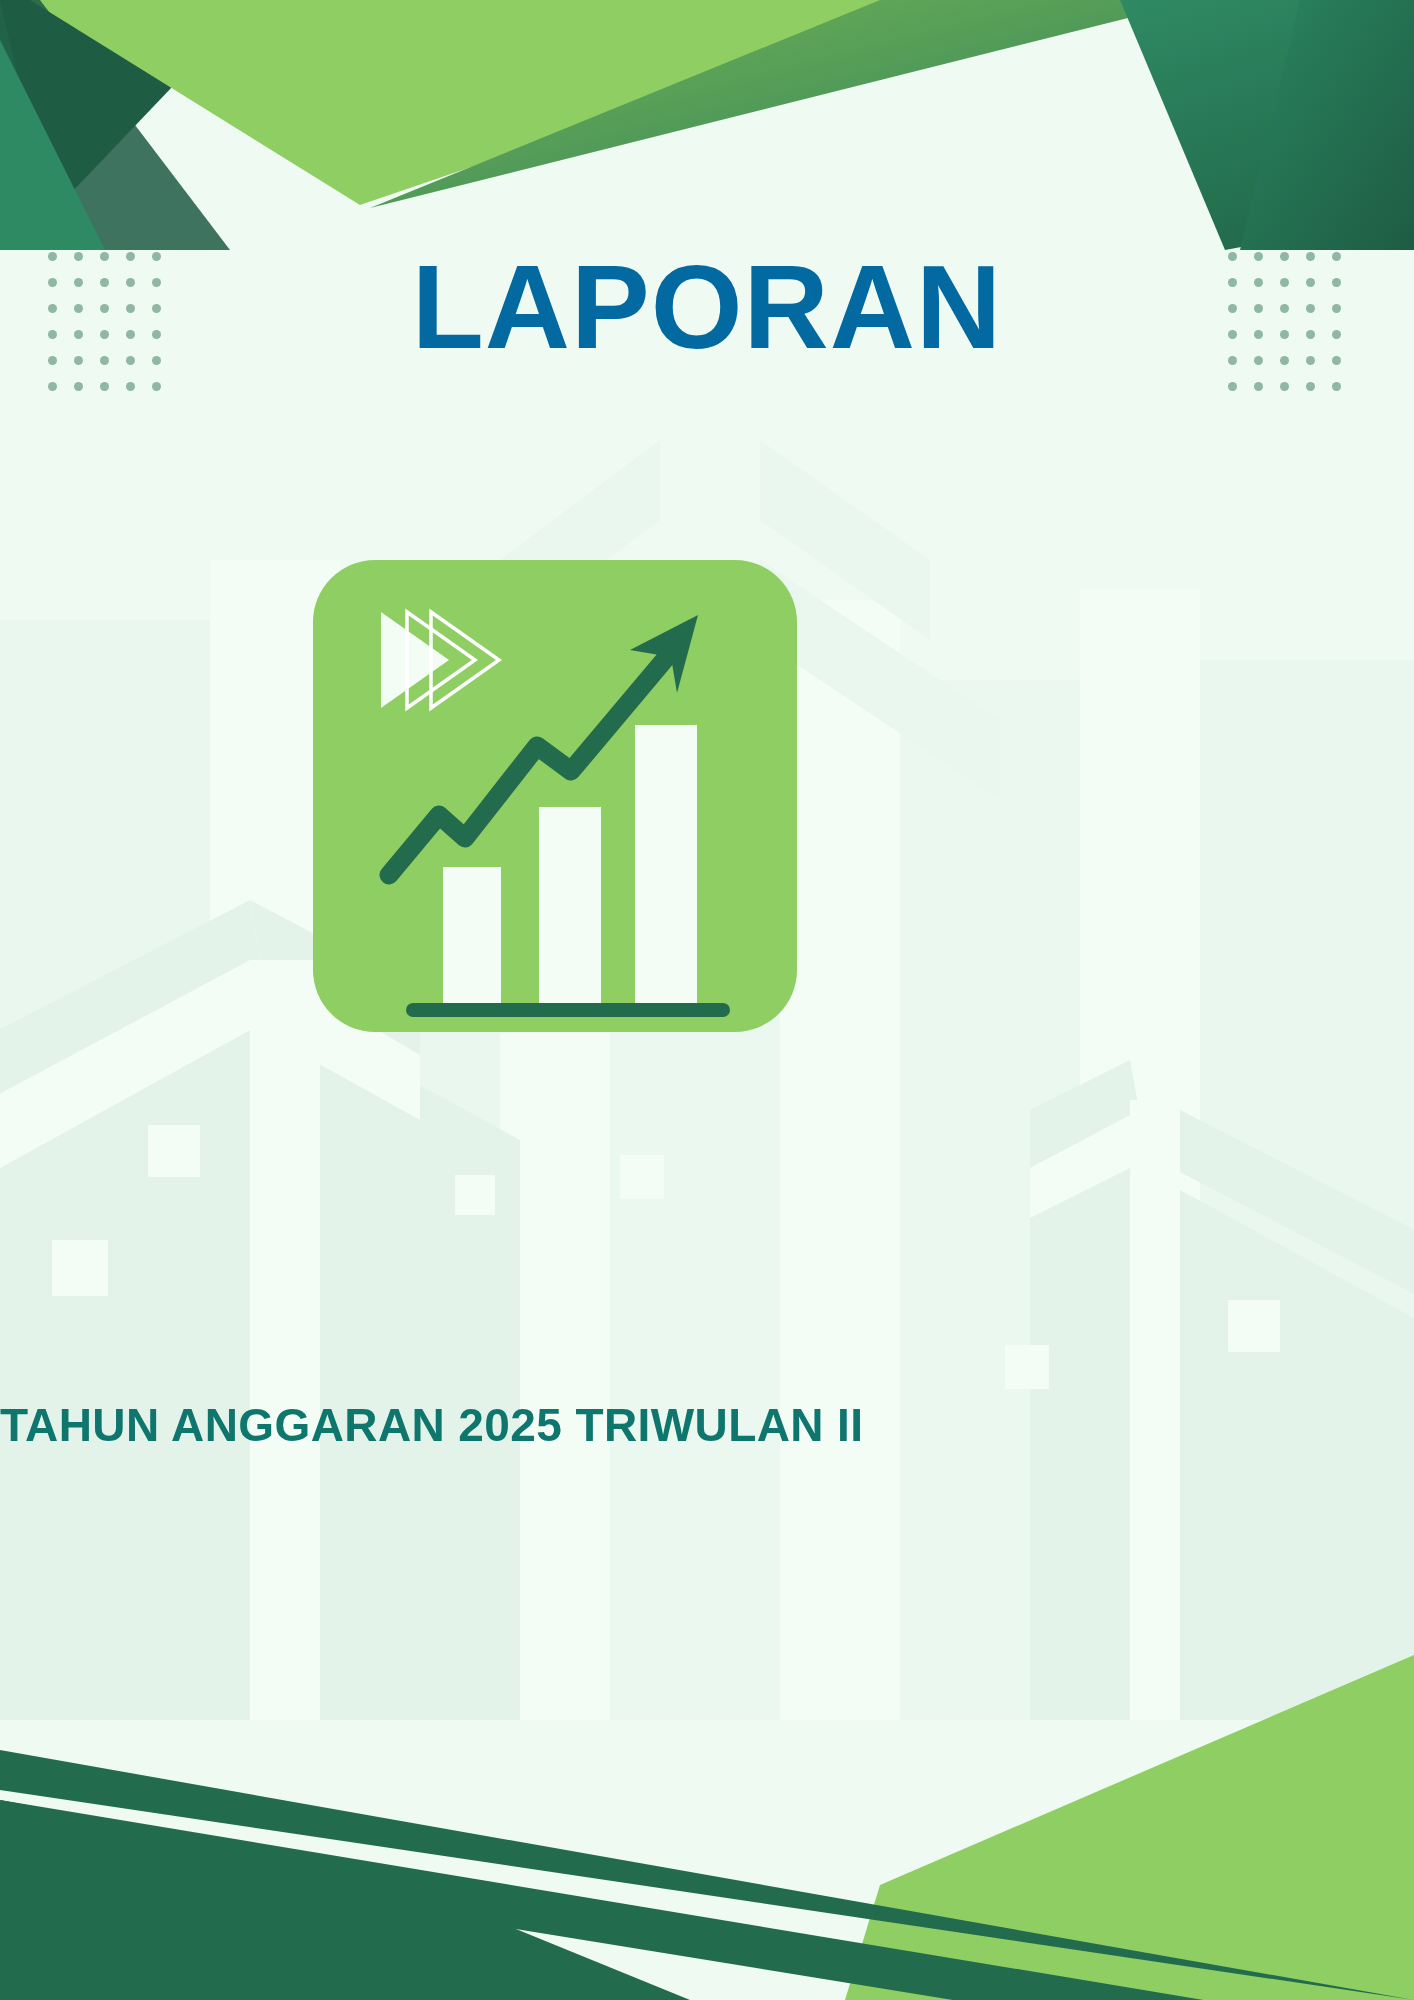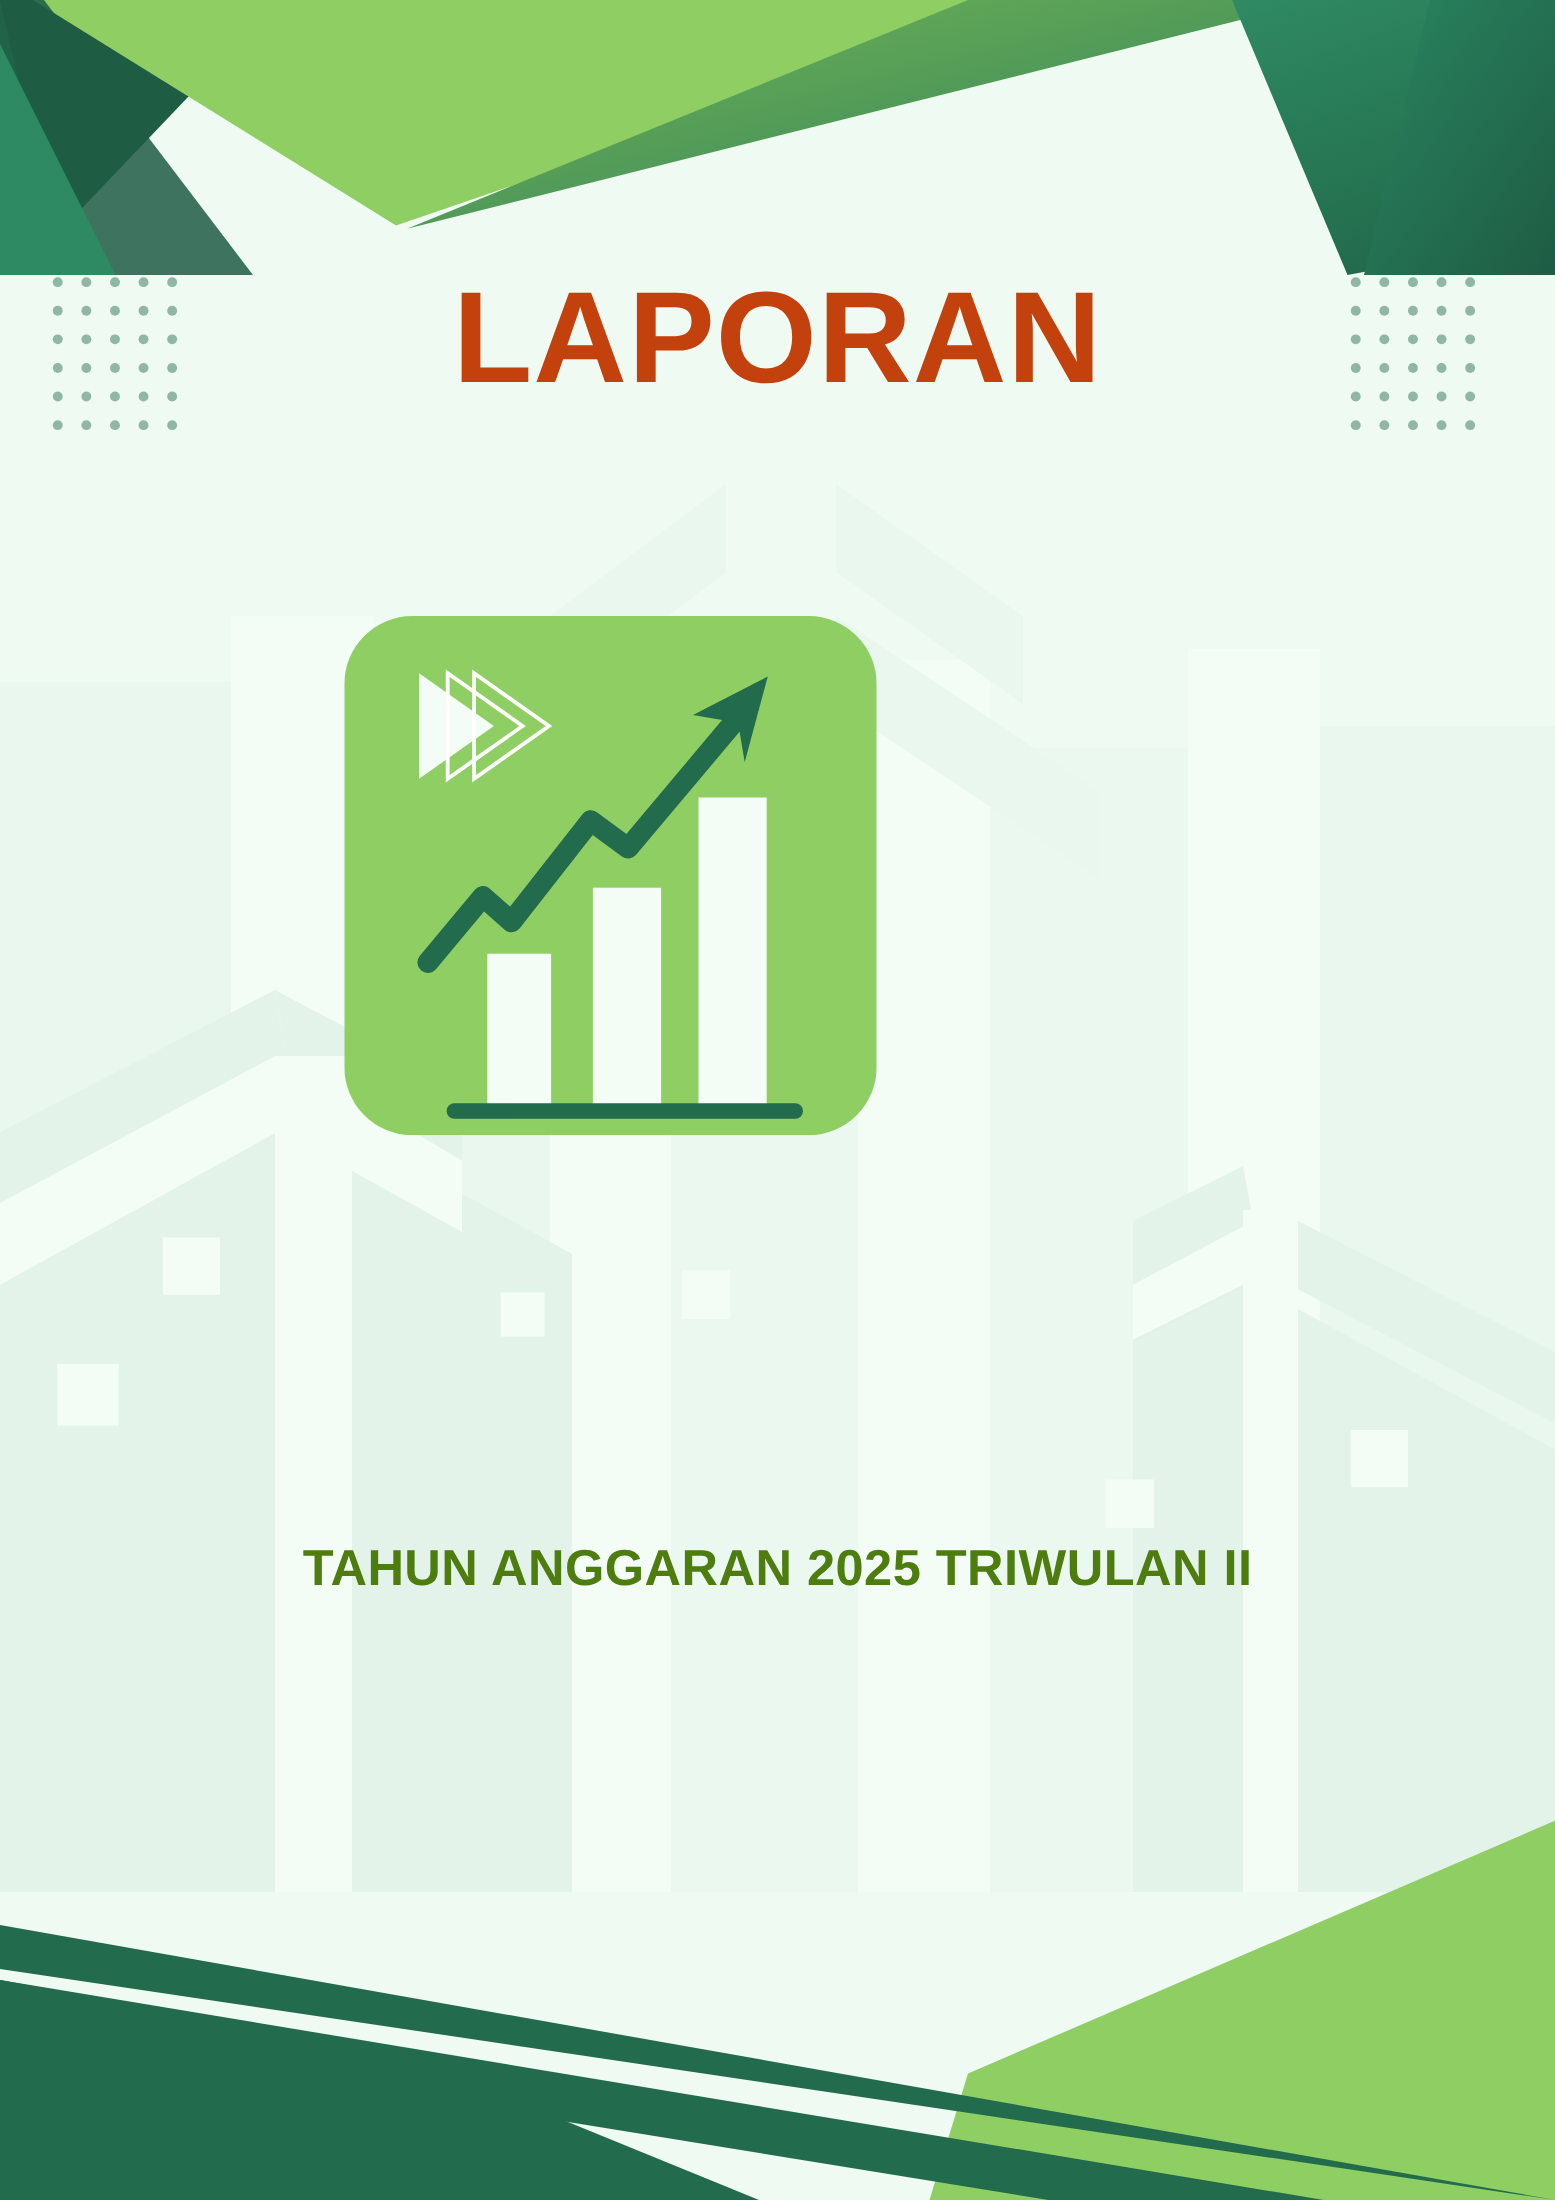--- a/index.html
+++ b/index.html
@@ -52,46 +52,45 @@
     top: 248px;
     text-align: center;
     z-index: 6;
   }
   #page-title {
     margin: 0;
     font-size: 118px;
     line-height: 1.0;
     font-weight: 900;
     letter-spacing: 1px;
-    color: #c2410c;
+    color: #0369a1;
     font-family: "Liberation Sans", sans-serif;
   }
   #page-subtitle {
     margin: 0;
     padding-top: 44px;
     font-size: 61px;
     line-height: 1.0;
     font-weight: 800;
     letter-spacing: 0.5px;
     color: #226B4C;
     font-family: "Liberation Sans", sans-serif;
   }
 
   #period-label {
     position: absolute;
     left: 0;
     right: 0;
     top: 1402px;
-    text-align: center;
     margin: 0;
     font-size: 46px;
     line-height: 1.0;
     font-weight: 800;
     letter-spacing: 0.4px;
-    color: #4d7c0f;
+    color: #0f766e;
     z-index: 6;
     font-family: "Liberation Sans", sans-serif;
   }
 
   
   #logo-card {
     position: absolute;
     left: 313px;
     top: 560px;
     width: 484px;

